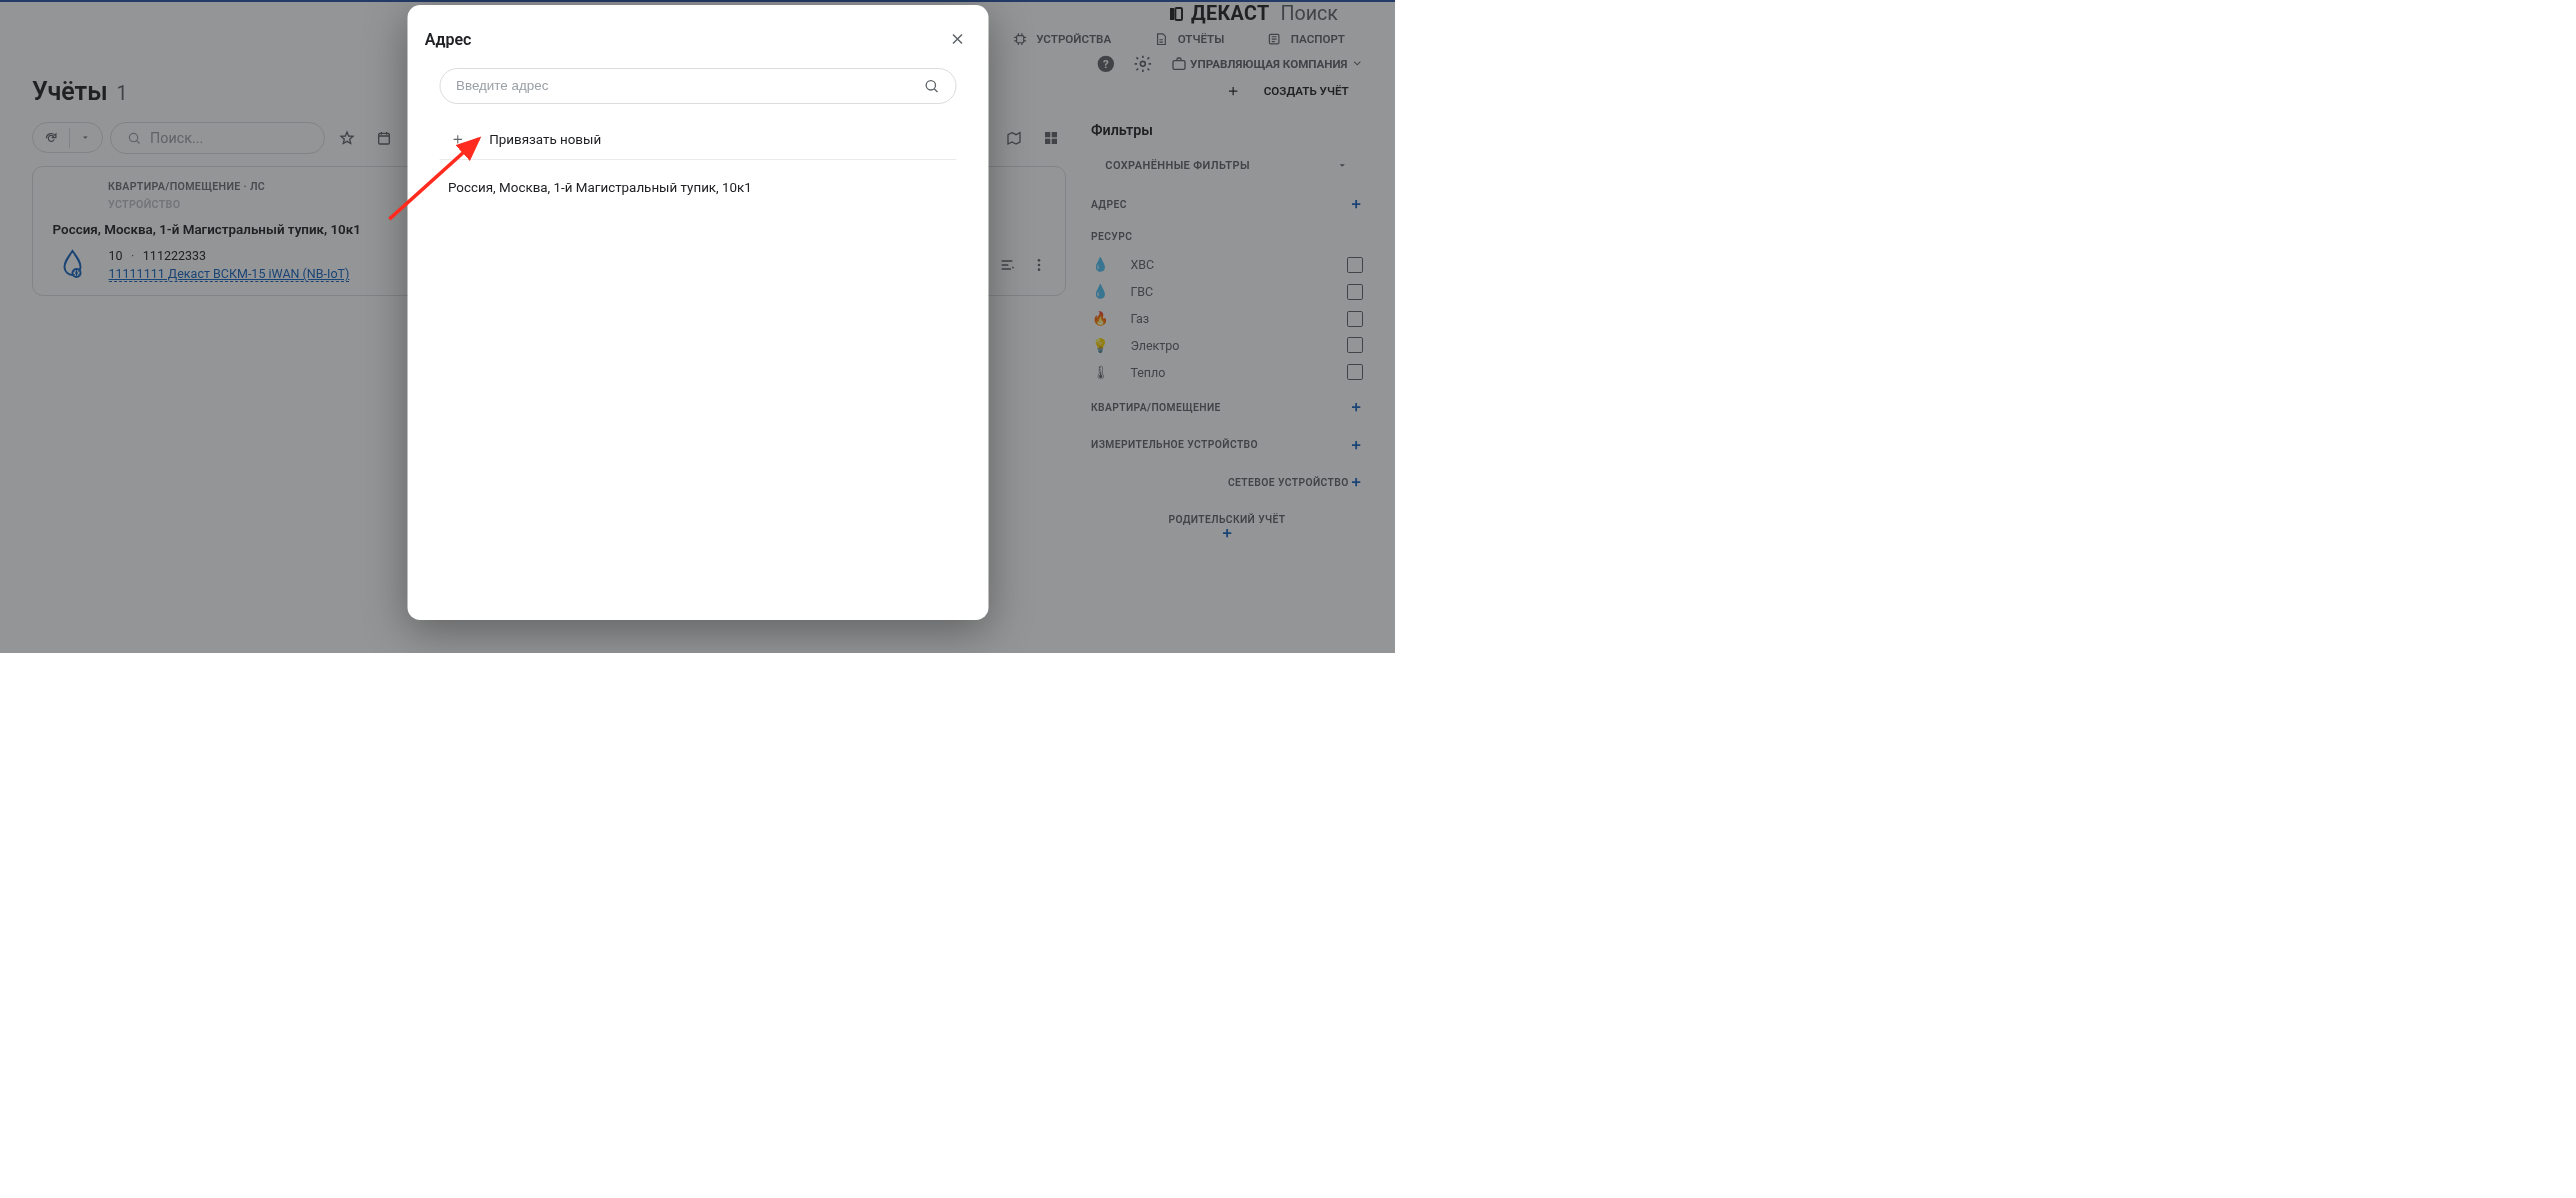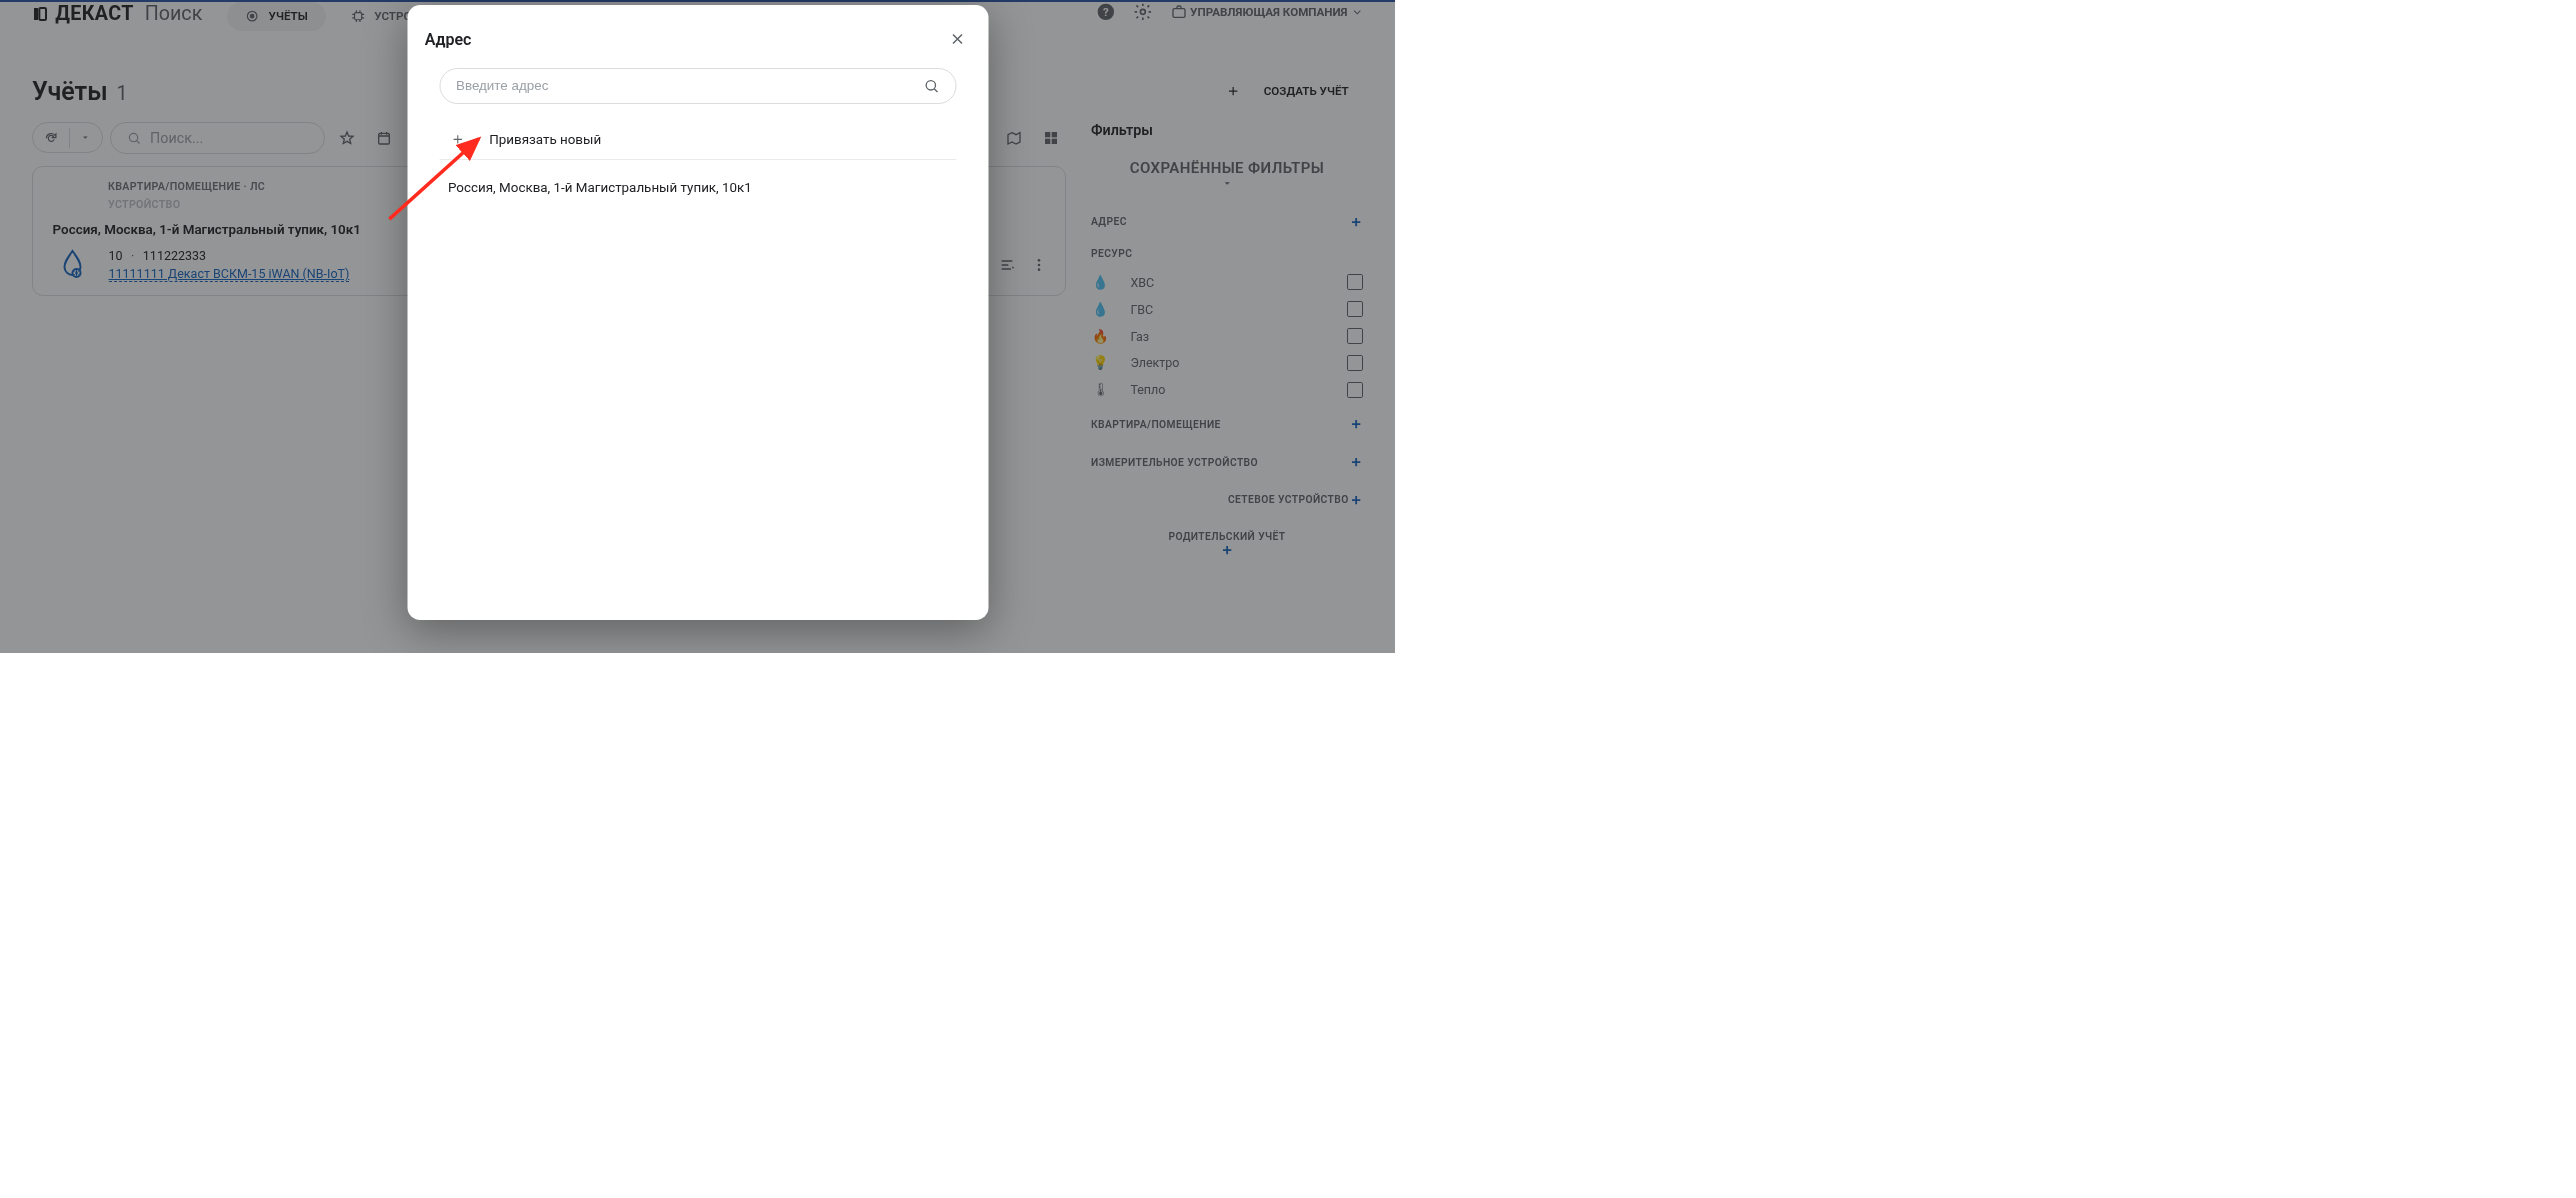--- a/index.html
+++ b/index.html
@@ -10,23 +10,24 @@
     height: 653px;
     position: relative;
     overflow: hidden;
     color: #202124;
   }
   
   .topbar {
     height: 50px;
     border-top: 2.7px solid #2653a6;
     display: flex;
-    align-items: flex-start;
+    align-items: flex-end;
     padding: 0 32px 0 32px;
     background: #fff;
+    flex-direction: column;
   }
   .logo {
     display: flex; align-items: center; gap: 7.2px; margin-right: 25px;
     font-weight: 700;
   }
   .logo-mark {
     width: 16px; height: 16px; display: inline-block;
   }
   .logo-text { font-size: 19.7px; letter-spacing: 0.4px; }
   .logo-sub { font-size: 19.7px; font-weight: 400; color: #5f6368; margin-left: 3.6px; }
@@ -107,21 +108,21 @@
      display:inline-block; margin-top:3.6px;text-align:right;
   }
   .card-actions { display:flex; align-items:center; gap:12.5px; color:#5f6368; }
   .card-actions .sq { width:19.7px; height:19.7px; cursor:pointer; display:flex; align-items:center; justify-content:center; }
 
   
   .filters-title { font-size: 14.3px; font-weight: 600; margin-bottom: 12.5px; }
   .saved-pill {
      display:flex; align-items:center; justify-content:space-between;
      padding: 9px 14.3px; border-radius:7.2px; margin-bottom:7.2px;
-     text-transform:uppercase; font-size:15px; letter-spacing:0.4px; color:#5f6368; font-weight:600;flex-direction:column;
+     text-transform:uppercase; font-size:11px; letter-spacing:0.4px; color:#5f6368; font-weight:600;
   }
   .section-head {
     display:flex; align-items:center; justify-content:space-between;
     text-transform:uppercase; font-size:10.3px; letter-spacing:0.4px; color:#5f6368; font-weight:600;
     padding: 9px 0;
   }
   .section-head .add { color:#1565c0; cursor:pointer; }
   .resource-row {
     display:flex; align-items:center; gap:19.7px; padding: 5.4px 0;
   }

